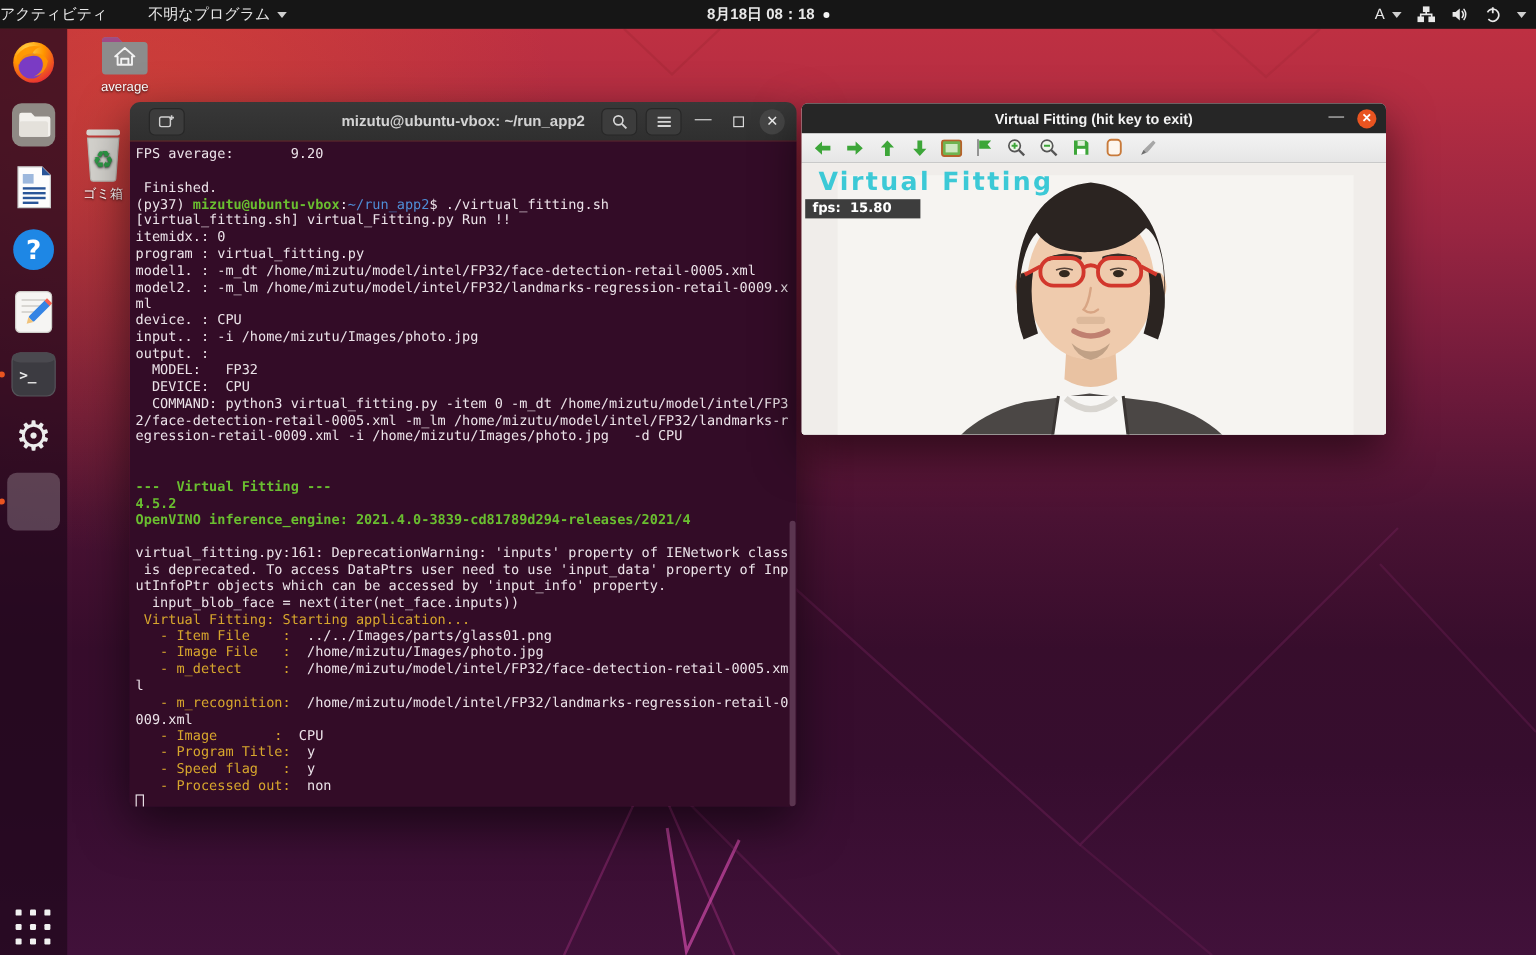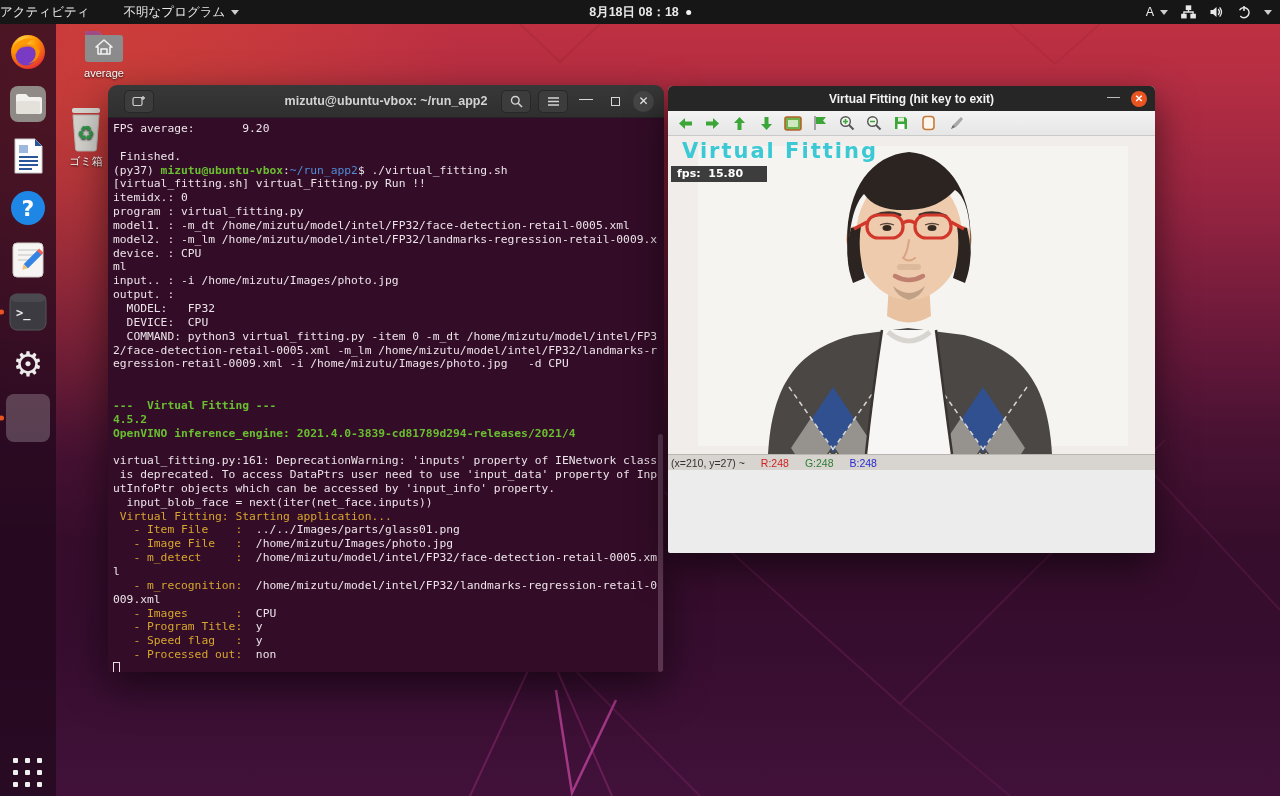--- a/index.html
+++ b/index.html
@@ -60,21 +60,21 @@
   .term-body { position:relative; height:554px; background:#330c27; padding:4px 0 0 5px;
     font-family:"DejaVu Sans Mono", monospace; font-size:11.3px; }
   .tline { height:13.85px; white-space:pre; color:#ece3e9; }
   .c-f { color:#ece3e9; } .c-g { color:#6abf30; font-weight:bold; }
   .c-b { color:#4f8dd6; font-weight:normal; } .c-y { color:#d7a62d; font-weight:normal; }
   .cursor { display:inline-block; width:7px; height:12px; border:1px solid #e8dfe5; vertical-align:-2px; }
   .term-scroll { position:absolute; right:1px; top:0; width:6px; height:100%; }
   .term-scroll .thumb { position:absolute; right:0; top:57%; width:5px; height:43%; background:rgba(196,160,188,.28); border-radius:3px; }
 
   
-  .vf-win { position:absolute; left:668px; top:86px; width:487px; height:467px; z-index:30;
+  .vf-win { position:absolute; left:668px; top:86px; width:487px; height:276px; z-index:30;
     border-radius:5px 5px 2px 2px; box-shadow:0 14px 38px rgba(0,0,0,.55); overflow:hidden; background:#ececec; }
   .vf-titlebar { height:25px; background:#262626; position:relative; display:flex; align-items:center; justify-content:center; }
   .vf-title { color:#f2f2f2; font-size:12px; font-weight:bold; }
   .vf-controls { position:absolute; right:8px; top:0; height:25px; display:flex; align-items:center; gap:11px; }
   .vf-min { color:#cfcfcf; font-size:13px; margin-top:-5px; }
   .vf-close { width:16px; height:16px; border-radius:50%; background:#e95420; color:#fff; font-size:10px;
     font-weight:bold; display:flex; align-items:center; justify-content:center; }
   .vf-toolbar { height:25px; background:linear-gradient(#f3f3f3,#e6e6e6); border-bottom:1px solid #c9c9c9;
     display:flex; align-items:center; gap:9px; padding:0 8px; }
   .tool { width:18px; height:18px; display:flex; align-items:center; justify-content:center; }
@@ -294,22 +294,22 @@
         </div>
     <div class="tline"><span class="c-f">FPS average:       9.20</span></div>
         <div class="tline"></div>
         <div class="tline"><span class="c-f"> Finished.</span></div>
         <div class="tline"><span class="c-f">(py37) </span><span class="c-g">mizutu@ubuntu-vbox</span><span class="c-f">:</span><span class="c-b">~/run_app2</span><span class="c-f">$ ./virtual_fitting.sh</span></div>
         <div class="tline"><span class="c-f">[virtual_fitting.sh] virtual_Fitting.py Run !!</span></div>
         <div class="tline"><span class="c-f">itemidx.: 0</span></div>
         <div class="tline"><span class="c-f">program : virtual_fitting.py</span></div>
         <div class="tline"><span class="c-f">model1. : -m_dt /home/mizutu/model/intel/FP32/face-detection-retail-0005.xml</span></div>
         <div class="tline"><span class="c-f">model2. : -m_lm /home/mizutu/model/intel/FP32/landmarks-regression-retail-0009.x</span></div>
+        <div class="tline"><span class="c-f">ml</span></div>
         <div class="tline"><span class="c-f">device. : CPU</span></div>
-        <div class="tline"><span class="c-f">ml</span></div>
         <div class="tline"><span class="c-f">input.. : -i /home/mizutu/Images/photo.jpg</span></div>
         <div class="tline"><span class="c-f">output. :</span></div>
         <div class="tline"><span class="c-f">  MODEL:   FP32</span></div>
         <div class="tline"><span class="c-f">  DEVICE:  CPU</span></div>
         <div class="tline"><span class="c-f">  COMMAND: python3 virtual_fitting.py -item 0 -m_dt /home/mizutu/model/intel/FP3</span></div>
         <div class="tline"><span class="c-f">2/face-detection-retail-0005.xml -m_lm /home/mizutu/model/intel/FP32/landmarks-r</span></div>
         <div class="tline"><span class="c-f">egression-retail-0009.xml -i /home/mizutu/Images/photo.jpg   -d CPU</span></div>
         <div class="tline"></div>
         <div class="tline"></div>
         <div class="tline"><span class="c-g">---  Virtual Fitting ---</span></div>
@@ -320,21 +320,21 @@
         <div class="tline"><span class="c-f"> is deprecated. To access DataPtrs user need to use 'input_data' property of Inp</span></div>
         <div class="tline"><span class="c-f">utInfoPtr objects which can be accessed by 'input_info' property.</span></div>
         <div class="tline"><span class="c-f">  input_blob_face = next(iter(net_face.inputs))</span></div>
         <div class="tline"><span class="c-y"> Virtual Fitting: Starting application...</span></div>
         <div class="tline"><span class="c-y">   - Item File    :</span><span class="c-f">  ../../Images/parts/glass01.png</span></div>
         <div class="tline"><span class="c-y">   - Image File   :</span><span class="c-f">  /home/mizutu/Images/photo.jpg</span></div>
         <div class="tline"><span class="c-y">   - m_detect     :</span><span class="c-f">  /home/mizutu/model/intel/FP32/face-detection-retail-0005.xm</span></div>
         <div class="tline"><span class="c-f">l</span></div>
         <div class="tline"><span class="c-y">   - m_recognition:</span><span class="c-f">  /home/mizutu/model/intel/FP32/landmarks-regression-retail-0</span></div>
         <div class="tline"><span class="c-f">009.xml</span></div>
-        <div class="tline"><span class="c-y">   - Images       :</span><span class="c-f">  CPU</span></div>
+        <div class="tline"><span class="c-y">   - Image       :</span><span class="c-f">  CPU</span></div>
         <div class="tline"><span class="c-y">   - Program Title:</span><span class="c-f">  y</span></div>
         <div class="tline"><span class="c-y">   - Speed flag   :</span><span class="c-f">  y</span></div>
         <div class="tline"><span class="c-y">   - Processed out:</span><span class="c-f">  non</span></div>
         <div class="tline"><span class="cursor"></span></div>
       </div>
   </div>
 
   <div class="vf-win">
     <div class="vf-titlebar">
       <span class="vf-title">Virtual Fitting  (hit key to exit)</span>

